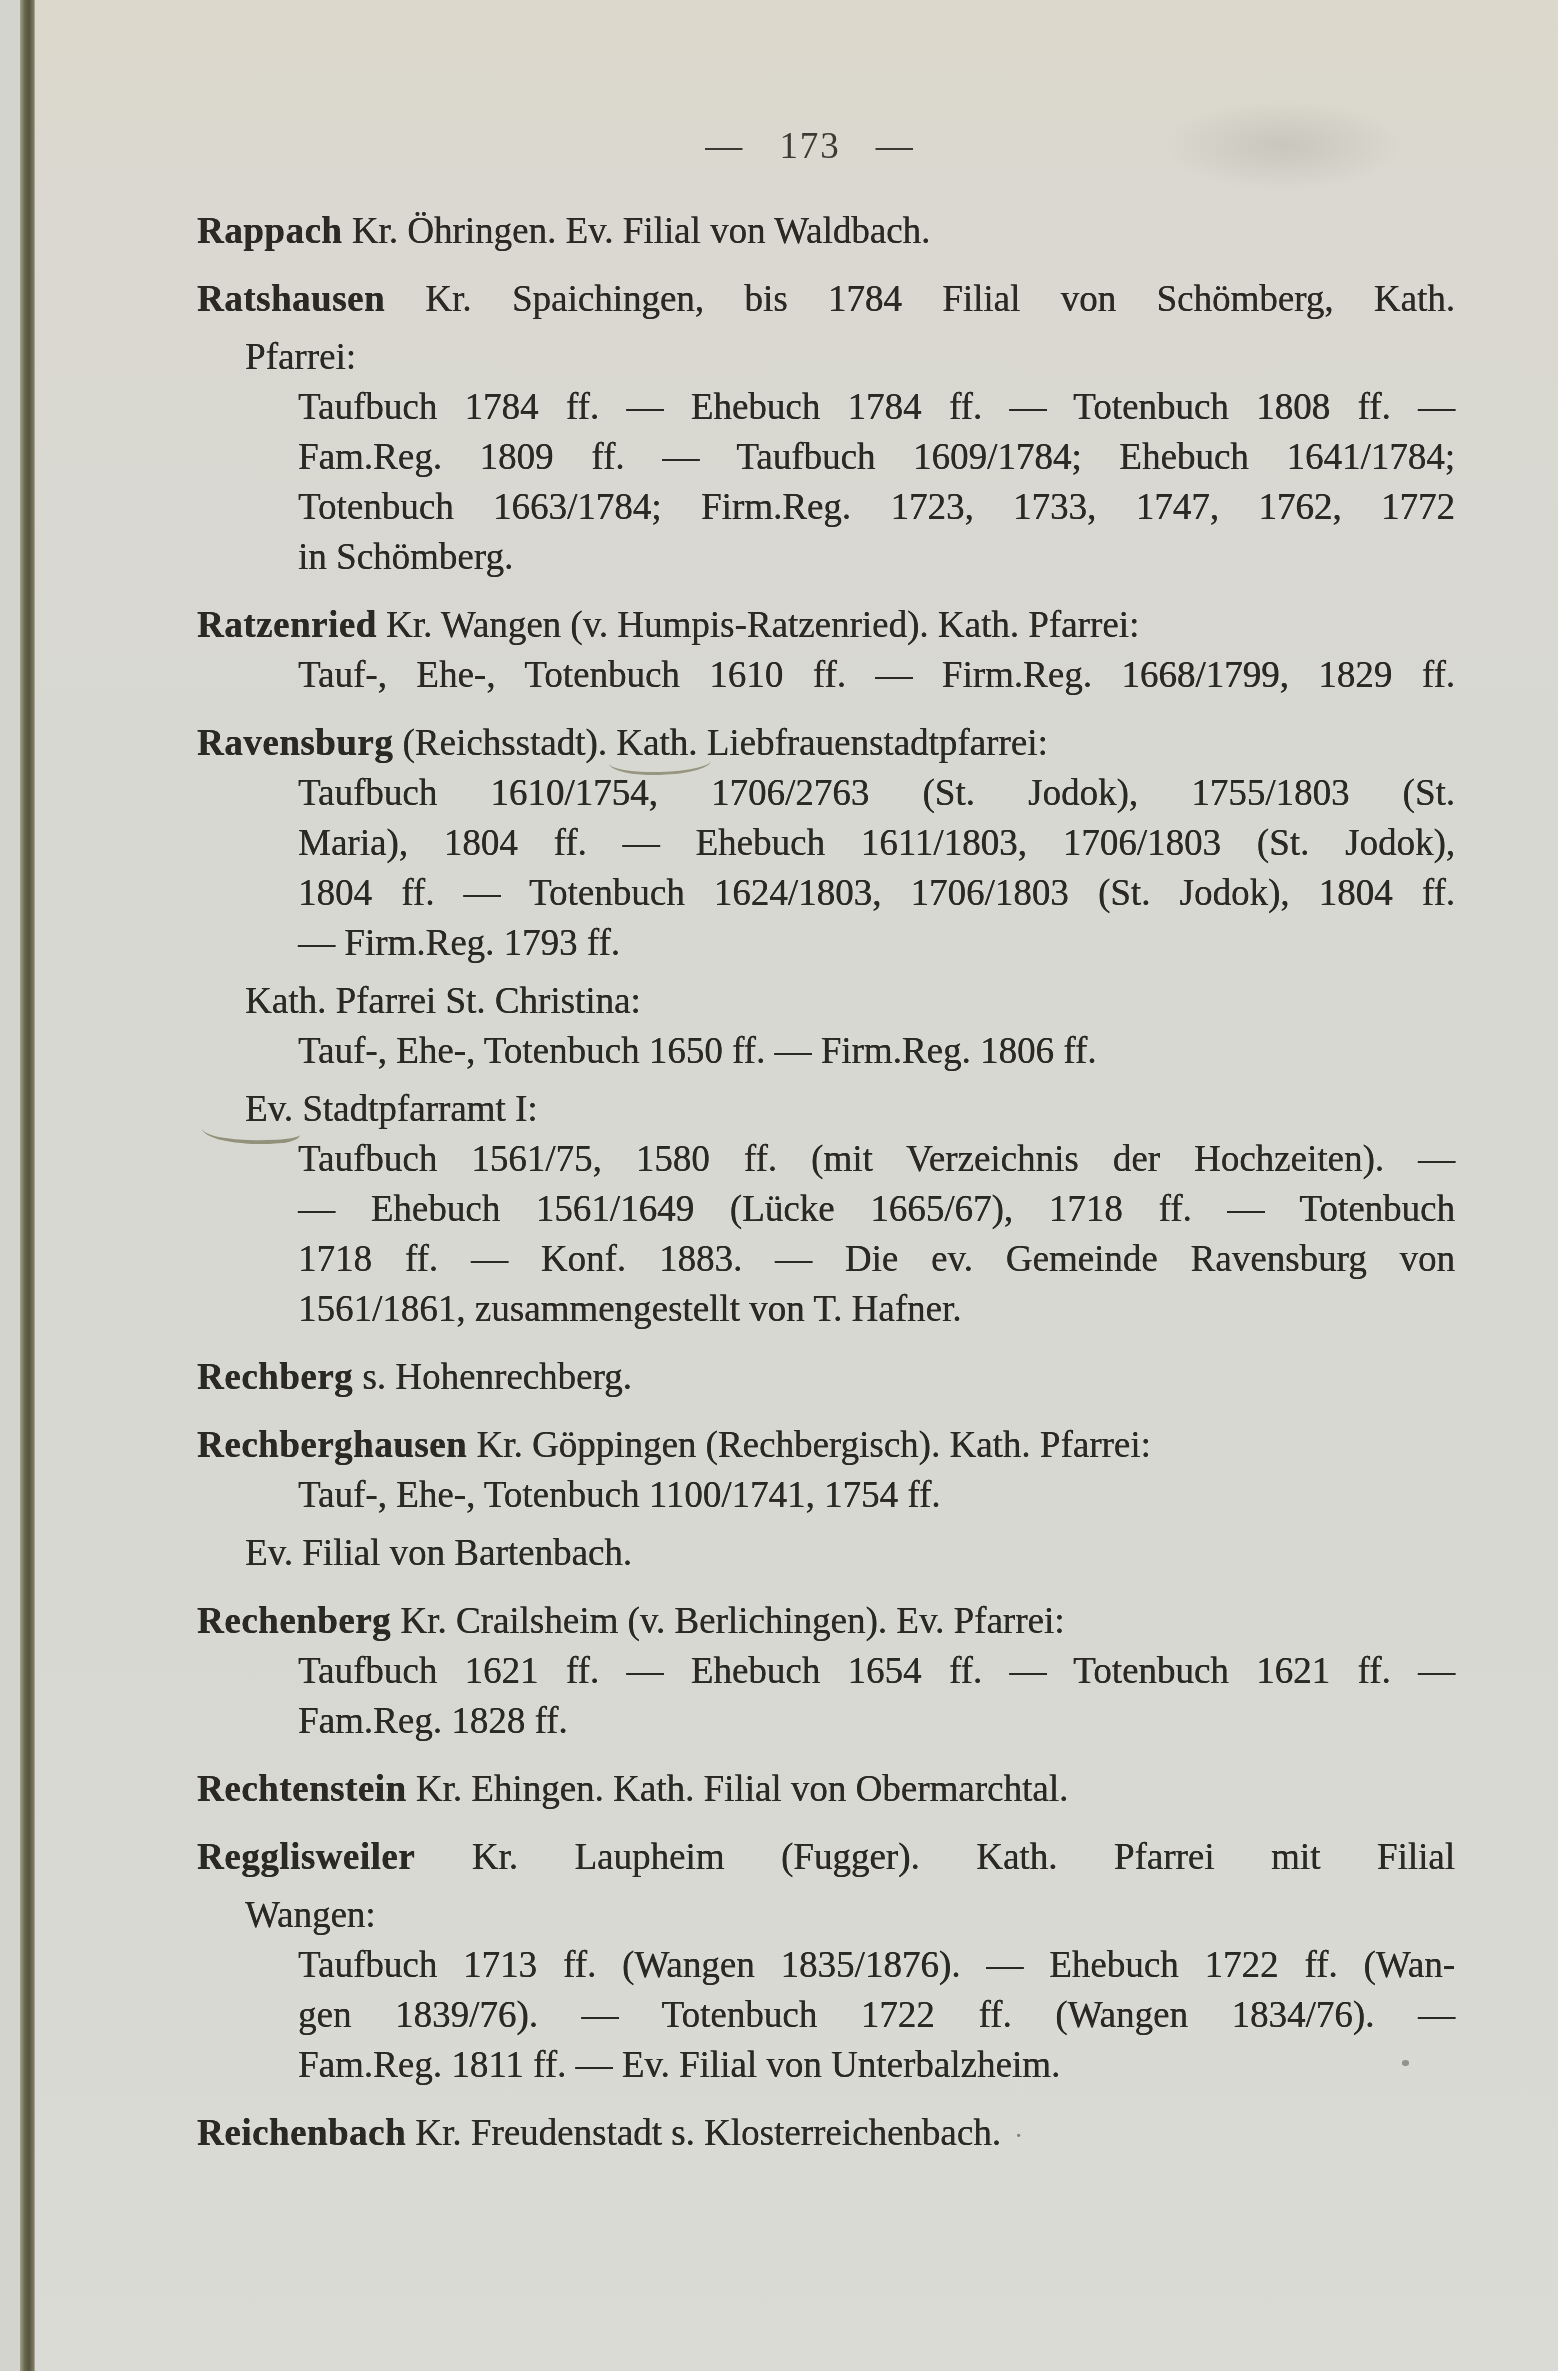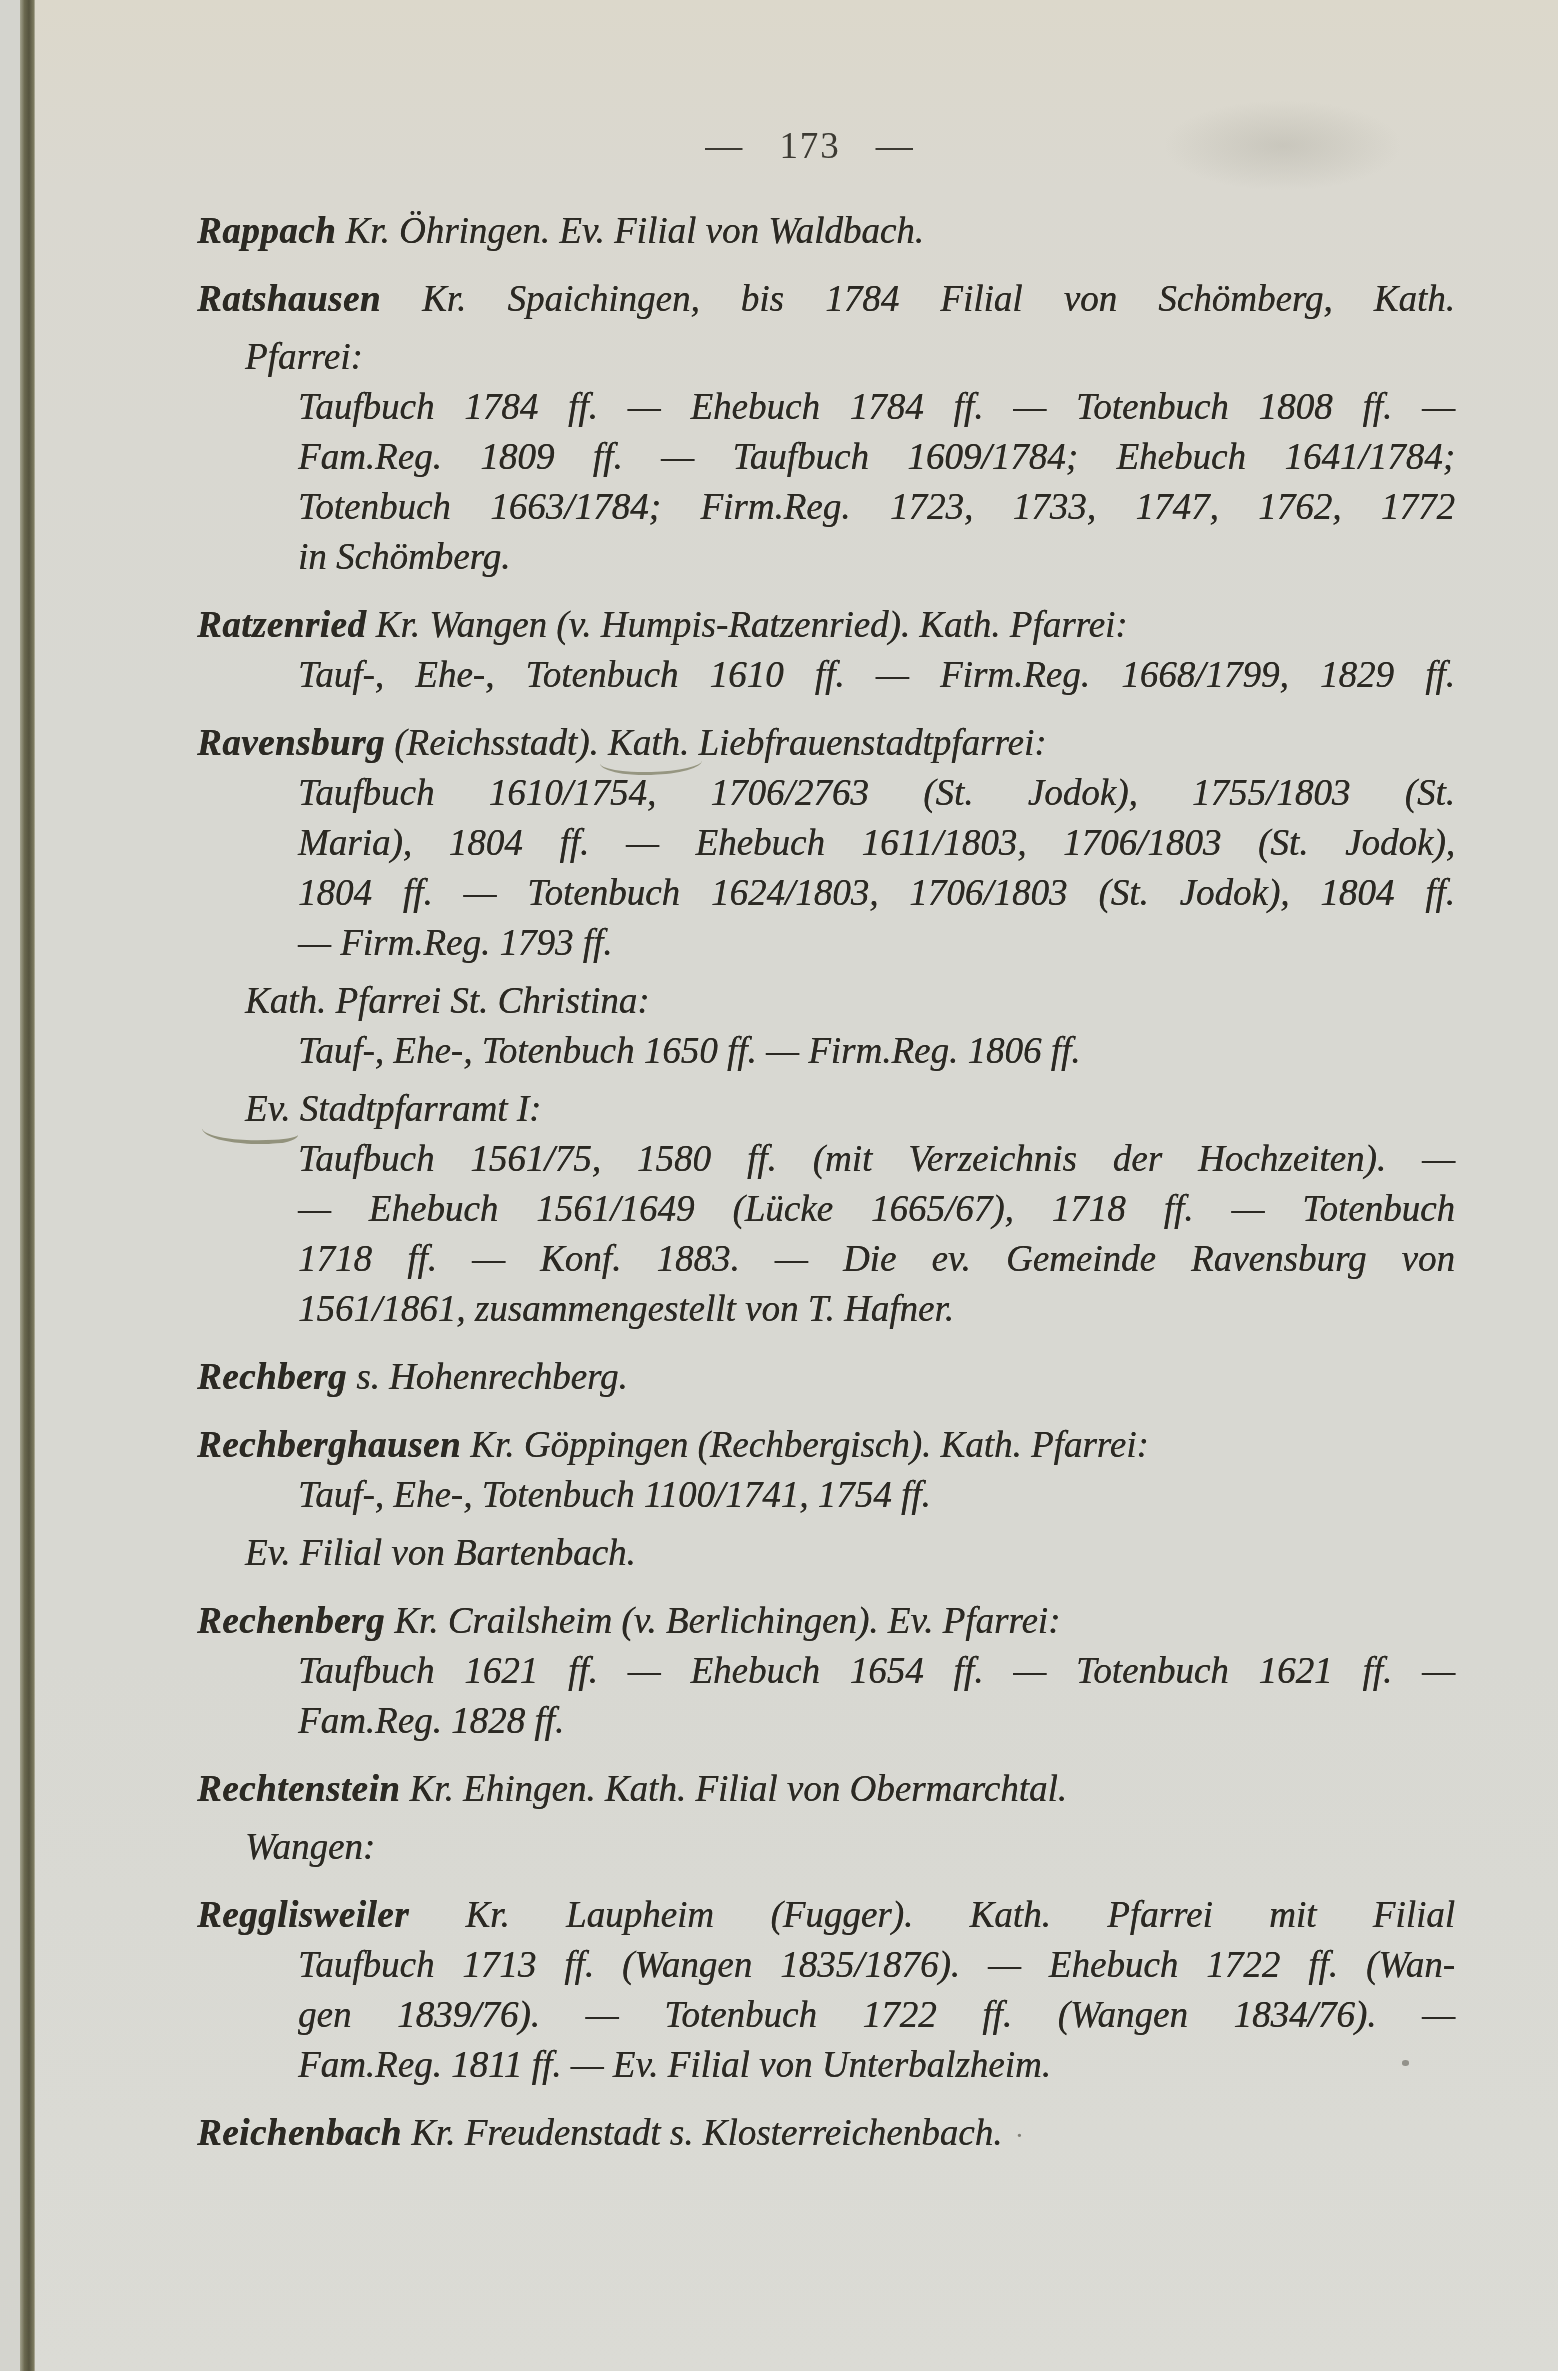--- a/index.html
+++ b/index.html
@@ -37,21 +37,20 @@
     position: absolute; top: 124px; left: 229px; width: 1162px;
     text-align: center;
     font-size: 37px; color: var(--page-number-ink);
     word-spacing: 24px; letter-spacing: 1.9px;
   }
   .content {
     position: absolute; top: 206px; left: 0; right: 4px;
     color: var(--ink);
     font-size: 37px; line-height: 50px;
     text-shadow: 0.3px 0 0 currentColor;
-    font-style: italic;
   }
   .line {
     padding-right: 99px;
     white-space: nowrap;
   }
   .line.j { text-align: justify; text-align-last: justify; }
   .ind-entry  { padding-left: 197px; }
   .ind-sub    { padding-left: 245px; margin-top: 8px; }
   .ind-detail { padding-left: 298px; }
   .line.first { margin-top: 18px; }
@@ -109,21 +108,21 @@
       <div class="line ind-detail j"><span class="seg">1718 ff. — Konf. 1883. — Die ev. Gemeinde Ravensburg von</span></div>
       <div class="line ind-detail"><span class="seg">1561/1861, zusammengestellt von T. Hafner.</span></div>
       <div class="line ind-entry first"><span class="seg entry-name">Rechberg</span><span class="seg"> s. Hohenrechberg.</span></div>
       <div class="line ind-entry first"><span class="seg entry-name">Rechberghausen</span><span class="seg"> Kr. Göppingen (Rechbergisch). Kath. Pfarrei:</span></div>
       <div class="line ind-detail"><span class="seg">Tauf-, Ehe-, Totenbuch 1100/1741, 1754 ff.</span></div>
       <div class="line ind-sub"><span class="seg">Ev. Filial von Bartenbach.</span></div>
       <div class="line ind-entry first"><span class="seg entry-name">Rechenberg</span><span class="seg"> Kr. Crailsheim (v. Berlichingen). Ev. Pfarrei:</span></div>
       <div class="line ind-detail j"><span class="seg">Taufbuch 1621 ff. — Ehebuch 1654 ff. — Totenbuch 1621 ff. —</span></div>
       <div class="line ind-detail"><span class="seg">Fam.Reg. 1828 ff.</span></div>
       <div class="line ind-entry first"><span class="seg entry-name">Rechtenstein</span><span class="seg"> Kr. Ehingen. Kath. Filial von Obermarchtal.</span></div>
+      <div class="line ind-entry j first"><span class="seg entry-name">Regglisweiler</span><span class="seg"> Kr. Laupheim (Fugger). Kath. Pfarrei mit Filial</span></div>
       <div class="line ind-sub"><span class="seg">Wangen:</span></div>
-      <div class="line ind-entry j first"><span class="seg entry-name">Regglisweiler</span><span class="seg"> Kr. Laupheim (Fugger). Kath. Pfarrei mit Filial</span></div>
       <div class="line ind-detail j"><span class="seg">Taufbuch 1713 ff. (Wangen 1835/1876). — Ehebuch 1722 ff. (Wan-</span></div>
       <div class="line ind-detail j"><span class="seg">gen 1839/76). — Totenbuch 1722 ff. (Wangen 1834/76). —</span></div>
       <div class="line ind-detail"><span class="seg">Fam.Reg. 1811 ff. — Ev. Filial von Unterbalzheim.</span></div>
       <div class="line ind-entry first"><span class="seg entry-name">Reichenbach</span><span class="seg"> Kr. Freudenstadt s. Klosterreichenbach.</span><span class="seg faint">·</span></div>
     </div>
 </div>
 
 
 </body></html>

